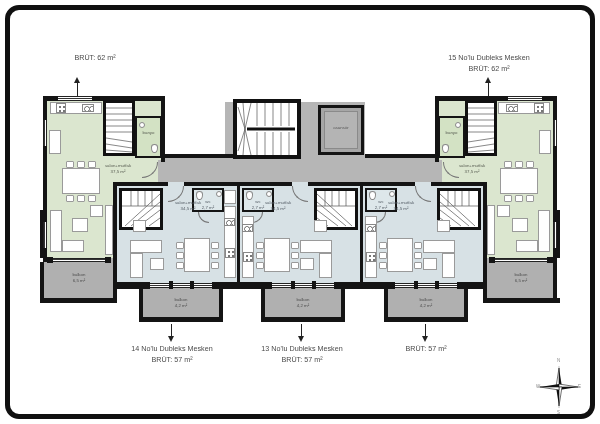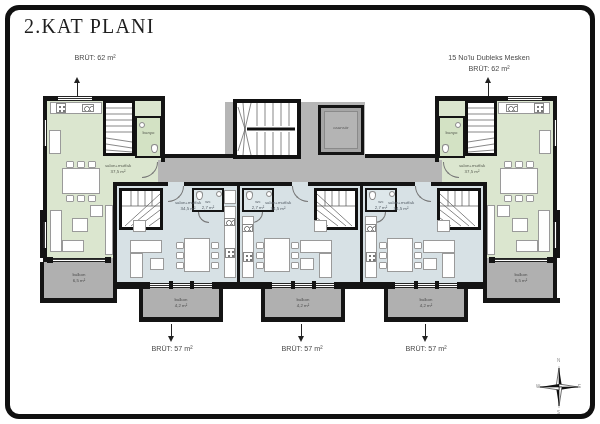--- a/index.html
+++ b/index.html
@@ -63,42 +63,43 @@
   .flip{transform:scaleX(-1);}
   .compass{position:absolute;width:46px;height:58px;}
   .cdir{position:absolute;font-size:4.5px;color:#8a8a8a;}
 </style>
 </head>
 <body>
 
 <div class="page">
   <div class="frame"></div>
 
-  <div class="title">2.KAT PLANI</div>
 
   <div class="callout" style="left:30px;top:52px;width:130px;">
     <div>BRÜT: 62 m²</div>
   </div>
   <div class="aline" style="left:77px;top:83px;height:14px;"></div>
   <div class="ah-up" style="left:74px;top:77px;"></div>
 
   <div class="callout" style="left:424px;top:52px;width:130px;">
     <div>15 No'lu Dubleks Mesken</div>
     <div>BRÜT: 62 m²</div>
   </div>
   <div class="aline" style="left:488px;top:83px;height:14px;"></div>
   <div class="ah-up" style="left:485px;top:77px;"></div>
 
   <div class="callout" style="left:107px;top:343px;width:130px;">
+    <div>14 No'lu Dubleks Mesken</div>
     <div>BRÜT: 57 m²</div>
   </div>
   <div class="aline" style="left:171px;top:324px;height:13px;"></div>
   <div class="ah-down" style="left:168px;top:336px;"></div>
 
   <div class="callout" style="left:237px;top:343px;width:130px;">
+    <div>13 No'lu Dubleks Mesken</div>
     <div>BRÜT: 57 m²</div>
   </div>
   <div class="aline" style="left:301px;top:324px;height:13px;"></div>
   <div class="ah-down" style="left:298px;top:336px;"></div>
 
   <div class="callout" style="left:361px;top:343px;width:130px;">
     <div>BRÜT: 57 m²</div>
   </div>
   <div class="aline" style="left:425px;top:324px;height:13px;"></div>
   <div class="ah-down" style="left:422px;top:336px;"></div>

